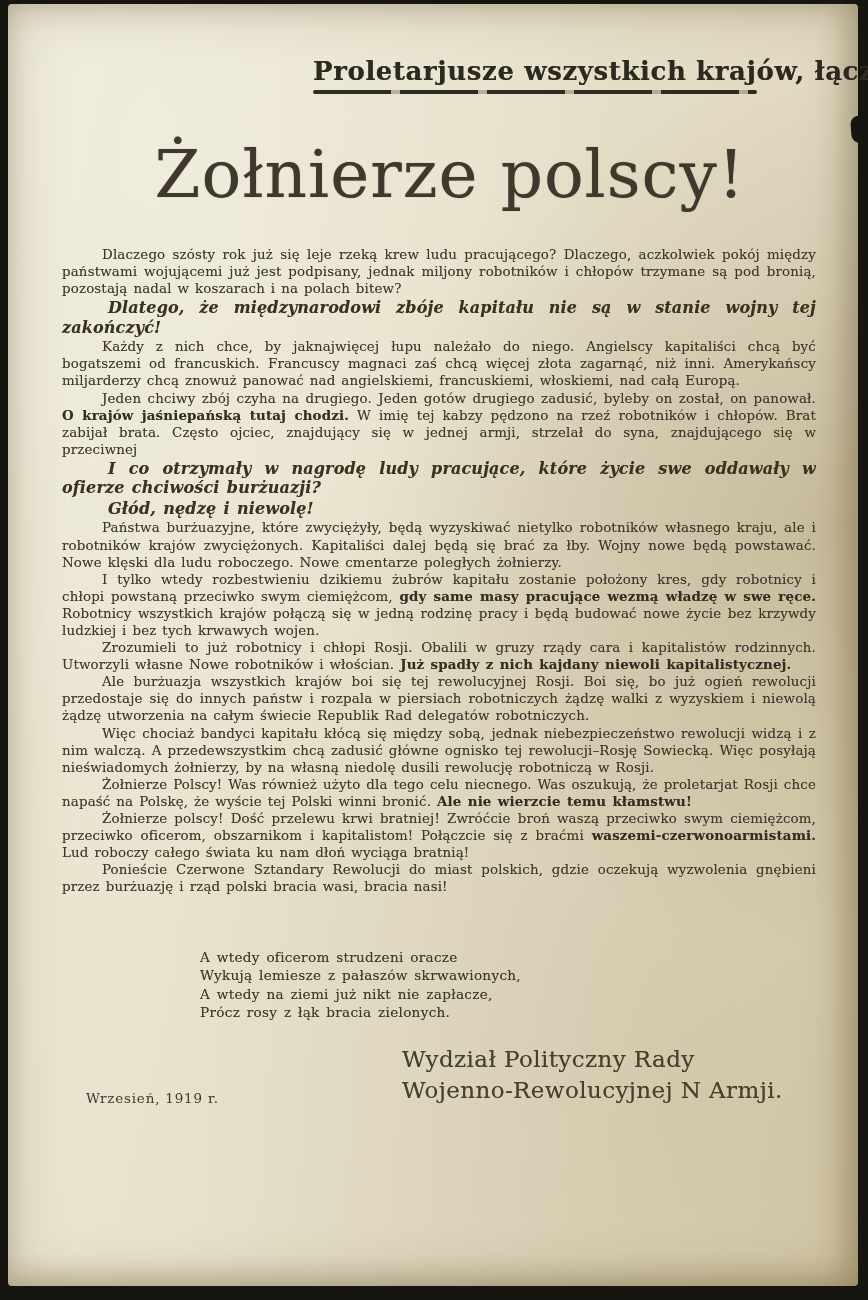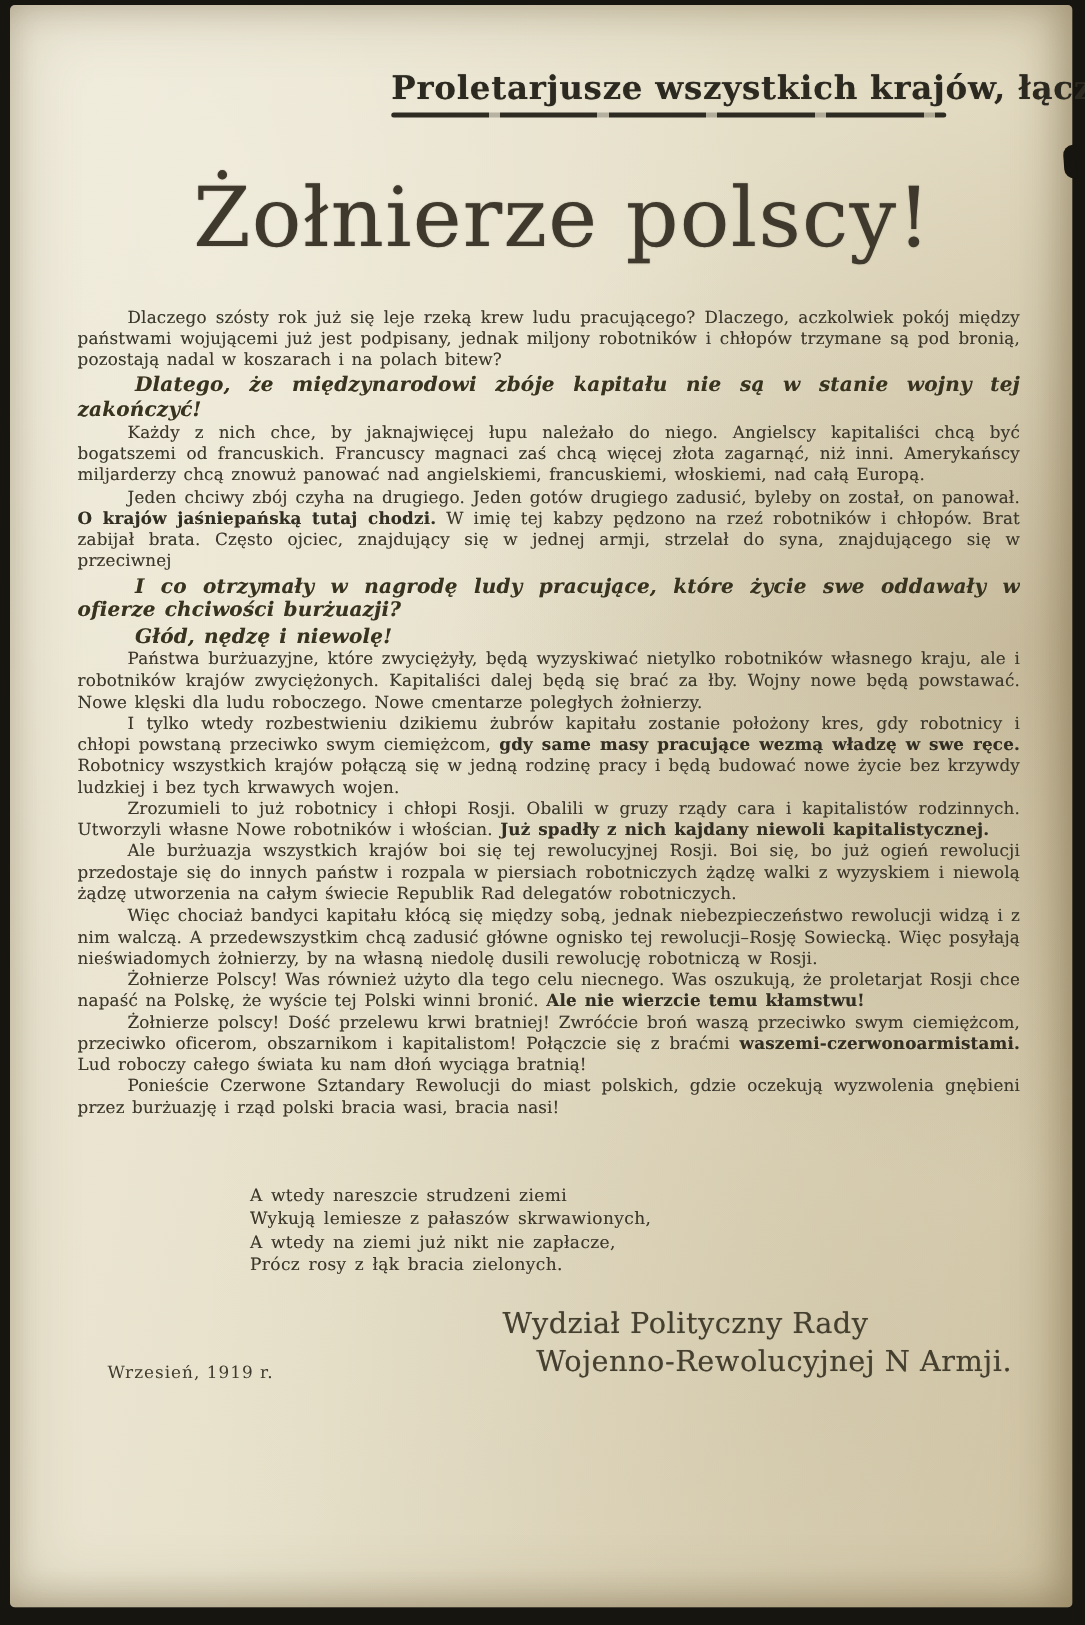--- a/index.html
+++ b/index.html
@@ -75,21 +75,21 @@
     font-size:13.6px;line-height:18.4px;
     color:#3b372b;letter-spacing:0.3px;word-spacing:2px;
     text-shadow:0 0 0.5px rgba(59,55,43,0.45);
   }
   .signature{
     position:absolute;left:394px;top:1040px;
     font-size:23px;line-height:31px;
     color:#453f2f;letter-spacing:0.4px;
     text-shadow:0 0 0.6px rgba(69,63,47,0.5);
   }
-  .signature .sig-line2{margin-left:27px;}
+  .signature .sig-line2{}
   .date-line{
     position:absolute;left:78px;top:1086px;
     font-size:13.5px;letter-spacing:0.8px;
     color:#3e3a2d;
   }
 </style>
 </head>
 <body>
 
 <div class="paper">
@@ -113,21 +113,21 @@
       <p class="normal"><span>I tylko wtedy rozbestwieniu dzikiemu żubrów kapitału zostanie położony kres,  gdy robotnicy i chłopi powstaną przeciwko swym ciemiężcom, </span><b>gdy same masy pracujące wezmą władzę w swe ręce.</b><span> Robotnicy wszystkich krajów połączą się  w jedną rodzinę pracy i będą budować nowe życie bez krzywdy ludzkiej i bez tych krwawych wojen.</span></p>
       <p class="normal"><span>Zrozumieli to już robotnicy i chłopi Rosji. Obalili  w gruzy rządy cara i kapitalistów rodzinnych. Utworzyli własne Nowe robotników i włościan. </span><b>Już spadły z nich kajdany niewoli kapitalistycznej.</b></p>
       <p class="normal"><span>Ale burżuazja wszystkich krajów boi się tej rewolucyjnej Rosji.  Boi się,  bo już ogień rewolucji przedostaje się do innych państw i rozpala  w piersiach robotniczych żądzę walki  z wyzyskiem  i niewolą żądzę utworzenia na całym świecie Republik Rad delegatów robotniczych.</span></p>
       <p class="normal"><span>Więc chociaż bandyci kapitału kłócą się między sobą,  jednak niebezpieczeństwo rewolucji widzą i z nim walczą. A przedewszystkim chcą zadusić główne ognisko tej rewolucji–Rosję Sowiecką.  Więc posyłają nieświadomych żołnierzy, by na własną niedolę dusili rewolucję robotniczą w Rosji.</span></p>
       <p class="normal"><span>Żołnierze Polscy! Was również użyto dla tego celu niecnego.  Was oszukują, że proletarjat Rosji chce napaść na Polskę, że wyście tej Polski winni bronić.  </span><b>Ale nie wierzcie temu kłamstwu!</b></p>
       <p class="normal"><span>Żołnierze polscy!  Dość przelewu krwi bratniej!  Zwróćcie broń waszą przeciwko swym ciemiężcom, przeciwko oficerom,  obszarnikom i kapitalistom!  Połączcie się  z braćmi </span><b>waszemi-czerwonoarmistami.</b><span> Lud roboczy całego świata ku nam dłoń wyciąga bratnią!</span></p>
       <p class="normal"><span>Ponieście Czerwone Sztandary Rewolucji do miast polskich,  gdzie oczekują wyzwolenia gnębieni przez burżuazję i rząd polski bracia wasi, bracia nasi!</span></p>
     </div>
 
   <div class="poem">
-    <div>A wtedy nareszcie strudzeni ziemi</div>
+    <div>A wtedy oficerom strudzeni oracze</div>
     <div>Wykują lemiesze z pałaszów skrwawionych,</div>
     <div>A wtedy na ziemi już nikt nie zapłacze,</div>
     <div>Prócz rosy z łąk bracia zielonych.</div>
   </div>
 
   <div class="signature">
     <div class="sig-line1">Wydział Polityczny Rady</div>
     <div class="sig-line2">Wojenno-Rewolucyjnej N Armji.</div>
   </div>
 

